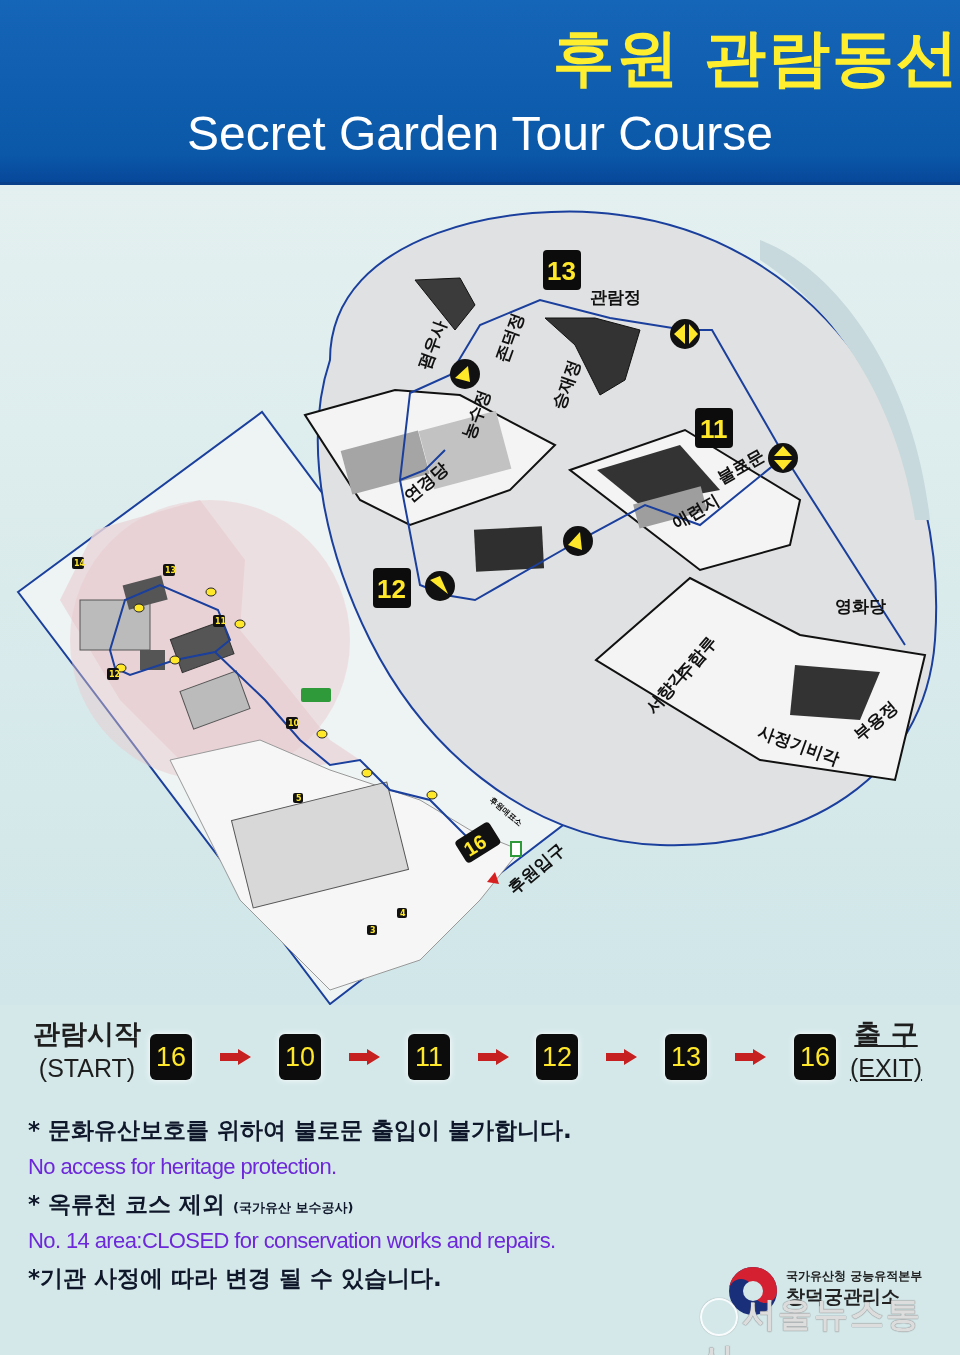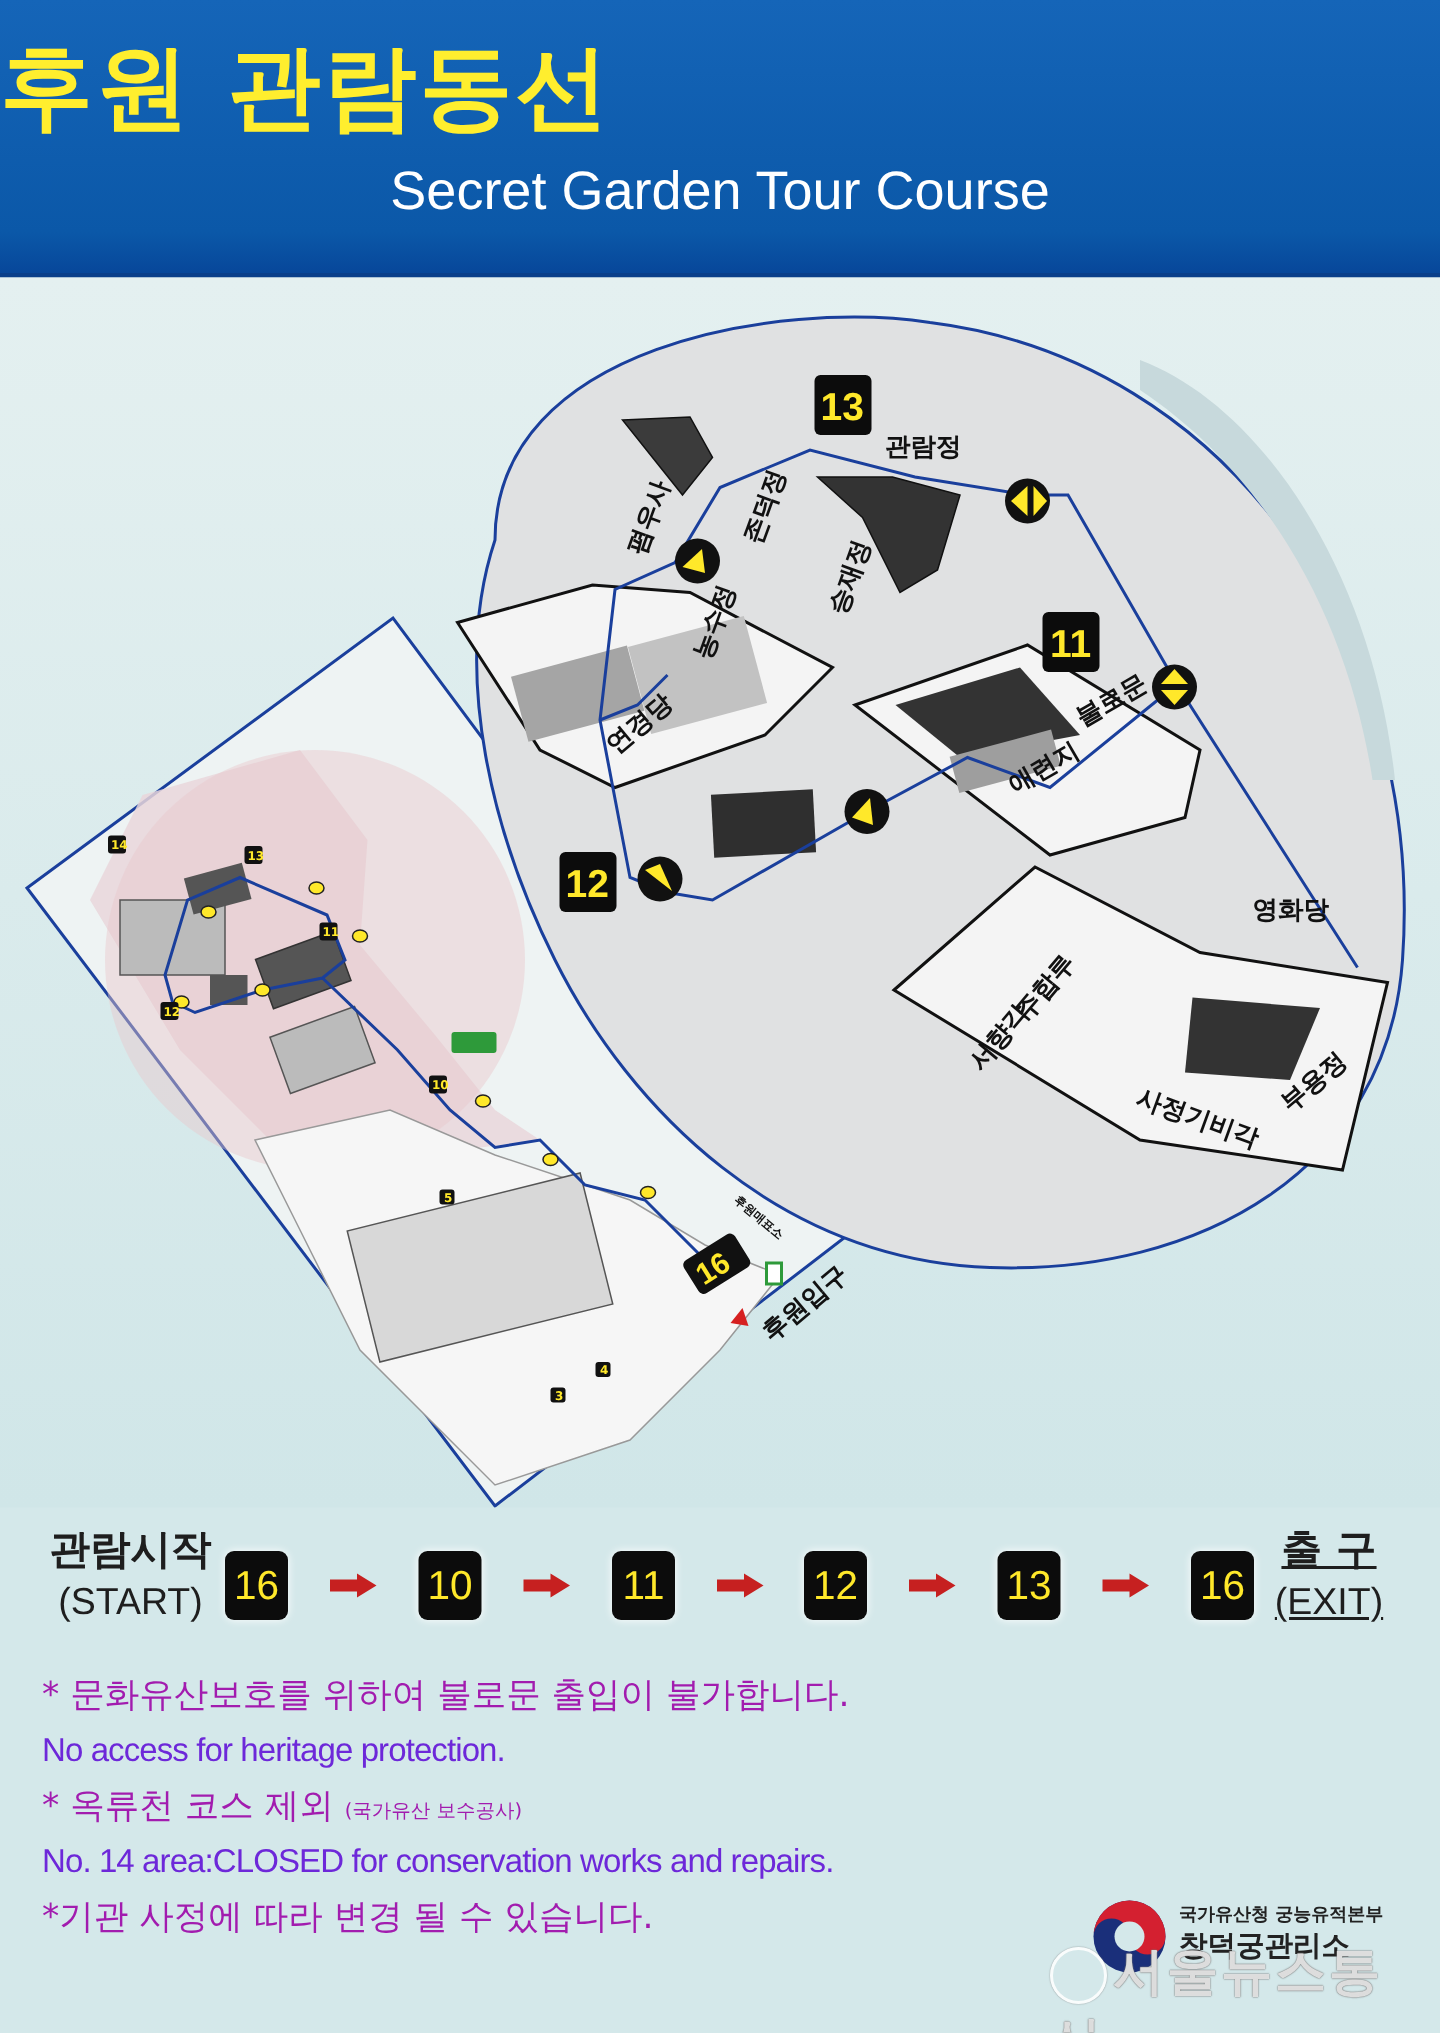--- a/index.html
+++ b/index.html
@@ -1,32 +1,32 @@
 <!DOCTYPE html>
 <html><head>
 <meta charset="utf-8">
 <style>
   html,body{margin:0;padding:0;}
   body{width:960px;height:1355px;overflow:hidden;font-family:"DejaVu Sans",sans-serif;background:#d4e8ea;position:relative;}
   .header{position:absolute;left:0;top:0;width:960px;height:182px;background:linear-gradient(#1565b8,#0b58a8 85%,#07479a);border-bottom:3px solid #0a3f8a;}
-  .title-ko{position:absolute;top:16px;width:100%;text-align:left;color:#ffee2e;font-size:62px;font-weight:bold;letter-spacing:2px;}
-  .title-en{position:absolute;top:106px;width:100%;text-align:center;color:#ffffff;font-size:36px;font-family:"Liberation Sans",sans-serif;}
+  .title-ko{position:absolute;top:16px;width:100%;text-align:right;color:#ffee2e;font-size:62px;font-weight:bold;letter-spacing:2px;}
+  .title-en{position:absolute;top:106px;width:100%;text-align:center;color:#ffffff;font-size:48px;font-family:"Liberation Sans",sans-serif;}
   .map-area{position:absolute;left:0;top:185px;width:960px;height:820px;background:linear-gradient(180deg,#e4f0f0,#d0e6e8);}
   svg{display:block;}
   .lbl{font-family:"DejaVu Sans",sans-serif;font-weight:bold;fill:#111;}
   .course{position:absolute;left:0;top:1015px;width:960px;height:90px;padding-left:16px;}
   .course .start,.course .exit{position:absolute;top:2px;text-align:center;color:#1e1e1e;font-family:"DejaVu Sans",sans-serif;}
   .course .start{left:30px;width:114px;}
   .course .exit{left:846px;width:80px;text-decoration:underline;}
   .course .ko{font-size:27px;font-weight:bold;line-height:34px;}
   .course .en{font-size:25px;line-height:34px;font-family:"Liberation Sans",sans-serif;}
   .stop{position:absolute;top:19px;width:42px;height:46px;background:#0c0c0c;border-radius:6px;color:#ffe82a;font-family:"Liberation Sans",sans-serif;font-size:27px;text-align:center;line-height:46px;box-shadow:0 0 6px #fff;}
   .arrow{position:absolute;top:33px;width:36px;height:18px;}
   .notes{position:absolute;left:28px;top:1112px;width:680px;}
-  .note-ko{color:#a21caf;font-size:23px;font-weight:normal;height:36px;line-height:36px;}
+  .note-ko{color:#0f172a;font-size:23px;font-weight:bold;height:36px;line-height:36px;}
   .note-ko small{font-size:13px;}
   .note-en{color:#6d28d9;font-size:22px;font-family:Liberation Sans, sans-serif;height:38px;line-height:38px;letter-spacing:-0.6px;}
   .logo{position:absolute;left:724px;top:1262px;width:230px;height:80px;}
   .org1{position:absolute;left:62px;top:6px;font-size:12px;color:#222;font-weight:bold;}
   .org2{position:absolute;left:62px;top:22px;font-size:19px;color:#222;font-weight:bold;}
   .watermark{position:absolute;left:700px;top:1292px;width:250px;height:50px;color:rgba(255,255,255,0.75);font-size:34px;font-weight:bold;letter-spacing:2px;text-shadow:0 0 1px #777,0 0 1px #777;}
   .watermark .wm-icon{display:inline-block;width:34px;height:34px;border:2px solid rgba(255,255,255,0.85);border-radius:50%;vertical-align:middle;margin-right:4px;box-shadow:0 0 1px #777;}
 </style>
 </head>
 <body>

